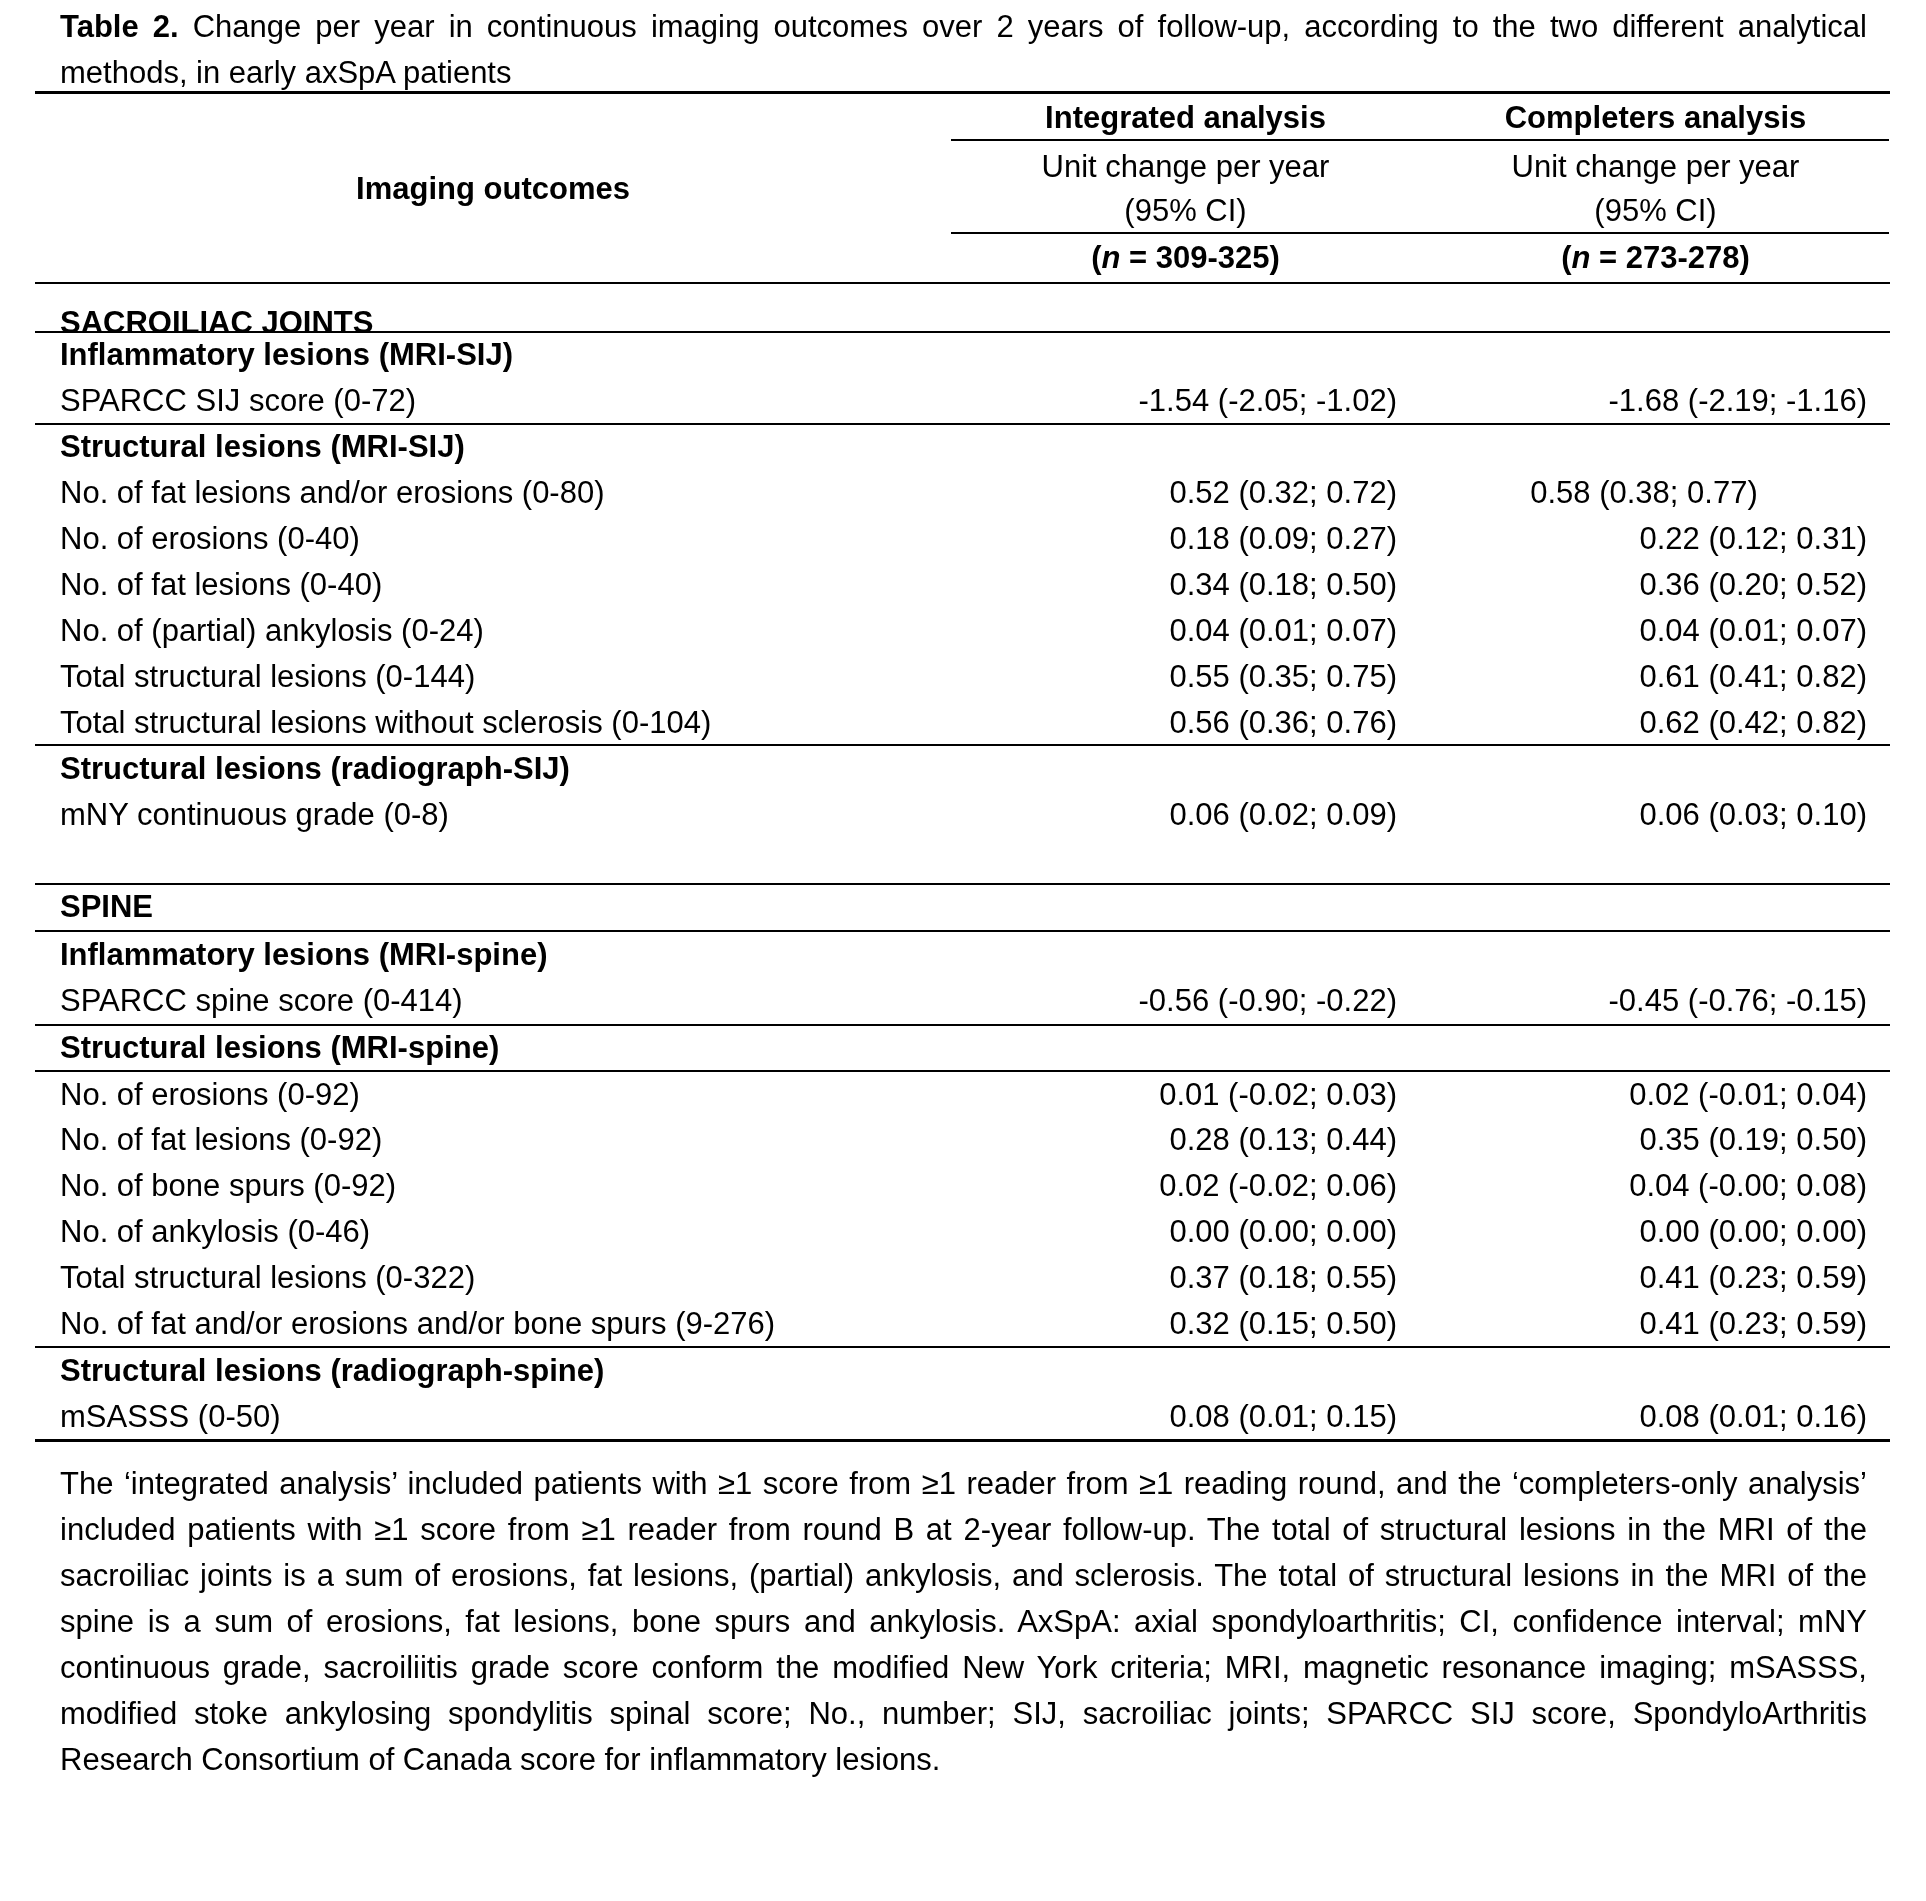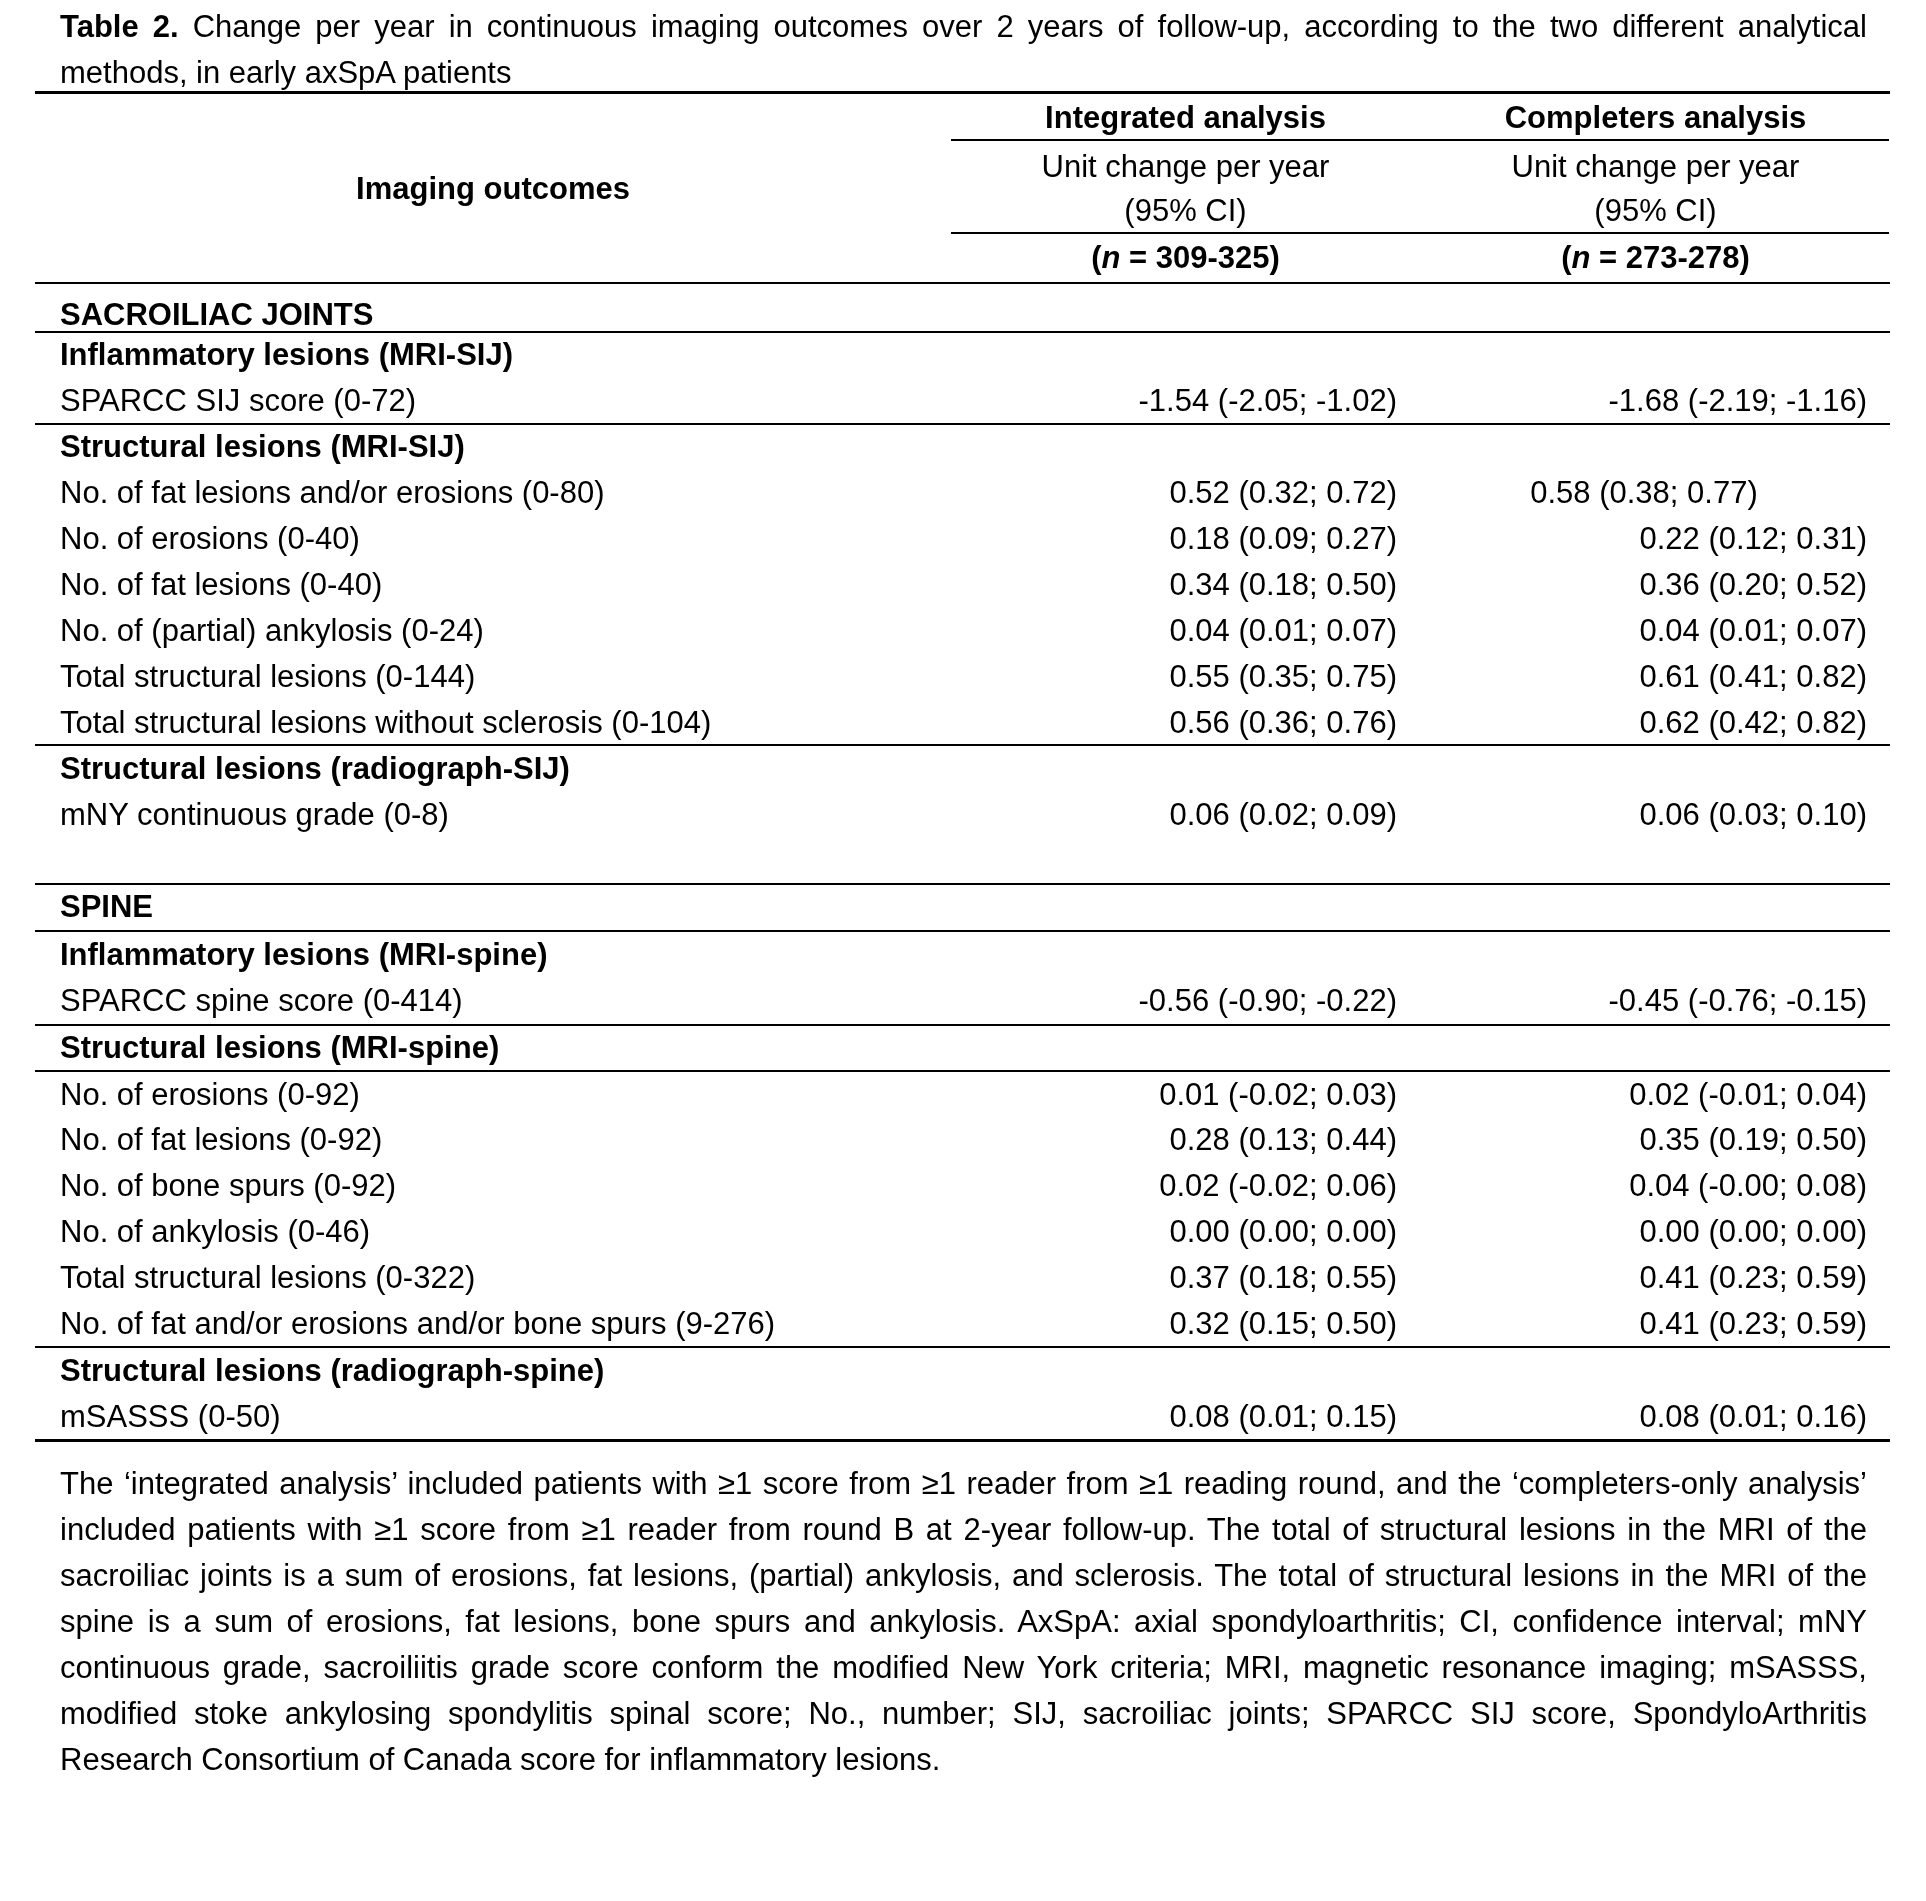--- a/index.html
+++ b/index.html
@@ -38,21 +38,21 @@
   <div class="cell bold center" style="left:951px; width:469px; top:95px;">Integrated analysis</div>
   <div class="cell center" style="left:951px; width:469px; top:144px;">Unit change per year</div>
   <div class="cell center" style="left:951px; width:469px; top:188px;">(95% CI)</div>
   <div class="cell bold center" style="left:951px; width:469px; top:235px;"><span>(</span><span class="ital">n</span><span> = 309-325)</span></div>
 
   <div class="cell bold center" style="left:1421px; width:469px; top:95px;">Completers analysis</div>
   <div class="cell center" style="left:1421px; width:469px; top:144px;">Unit change per year</div>
   <div class="cell center" style="left:1421px; width:469px; top:188px;">(95% CI)</div>
   <div class="cell bold center" style="left:1421px; width:469px; top:235px;"><span>(</span><span class="ital">n</span><span> = 273-278)</span></div>
 
-  <div class="cell bold" style="left:60px; top:292px;">SACROILIAC JOINTS</div>
+  <div class="cell bold" style="left:60px; top:300px;">SACROILIAC JOINTS</div>
   <div class="rule" style="left:35px; top:331px; width:1855px;"></div>
 
   <div class="cell bold" style="left:60px; top:332px;">Inflammatory lesions (MRI-SIJ)</div>
   <div class="cell" style="left:60px; top:378px;">SPARCC SIJ score (0-72)</div>
   <div class="cell right" style="left:951px; width:446px; top:378px;">-1.54 (-2.05; -1.02)</div>
   <div class="cell right" style="left:1421px; width:446px; top:378px;">-1.68 (-2.19; -1.16)</div>
   <div class="rule" style="left:35px; top:423px; width:1855px;"></div>
 
   <div class="cell bold" style="left:60px; top:424px;">Structural lesions (MRI-SIJ)</div>
 

